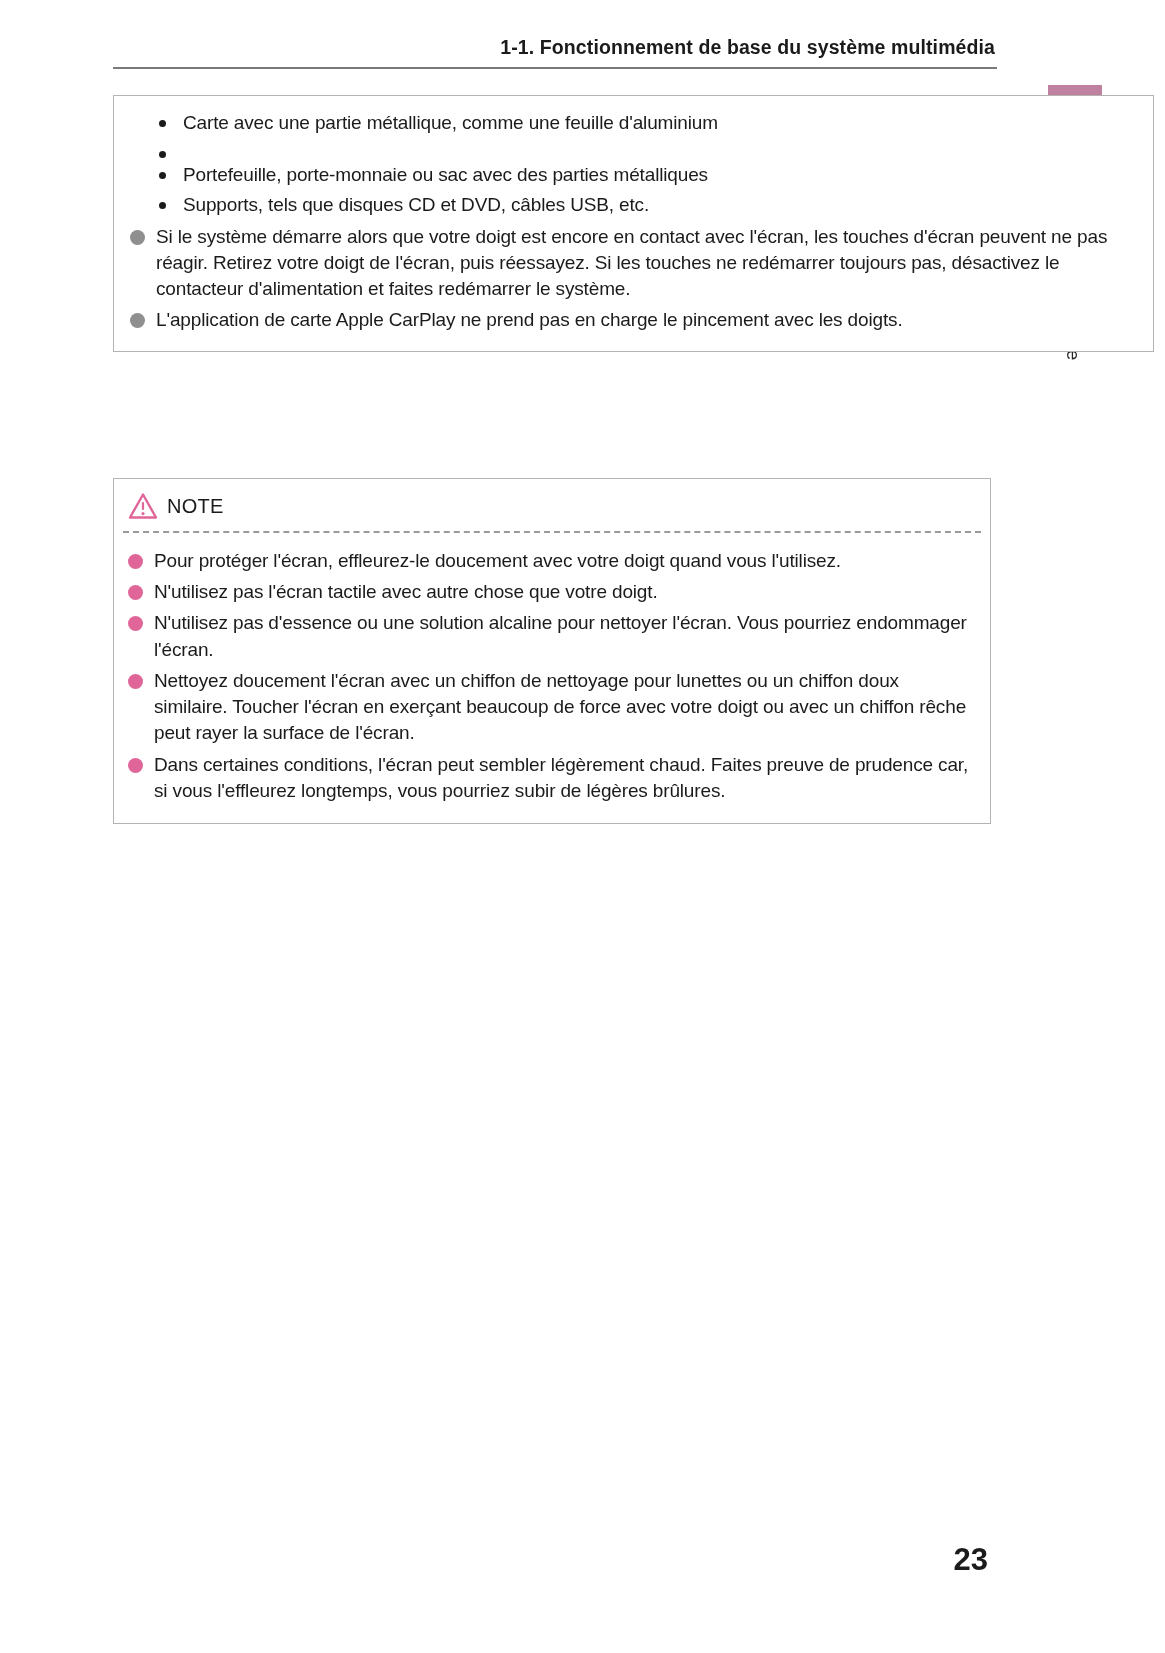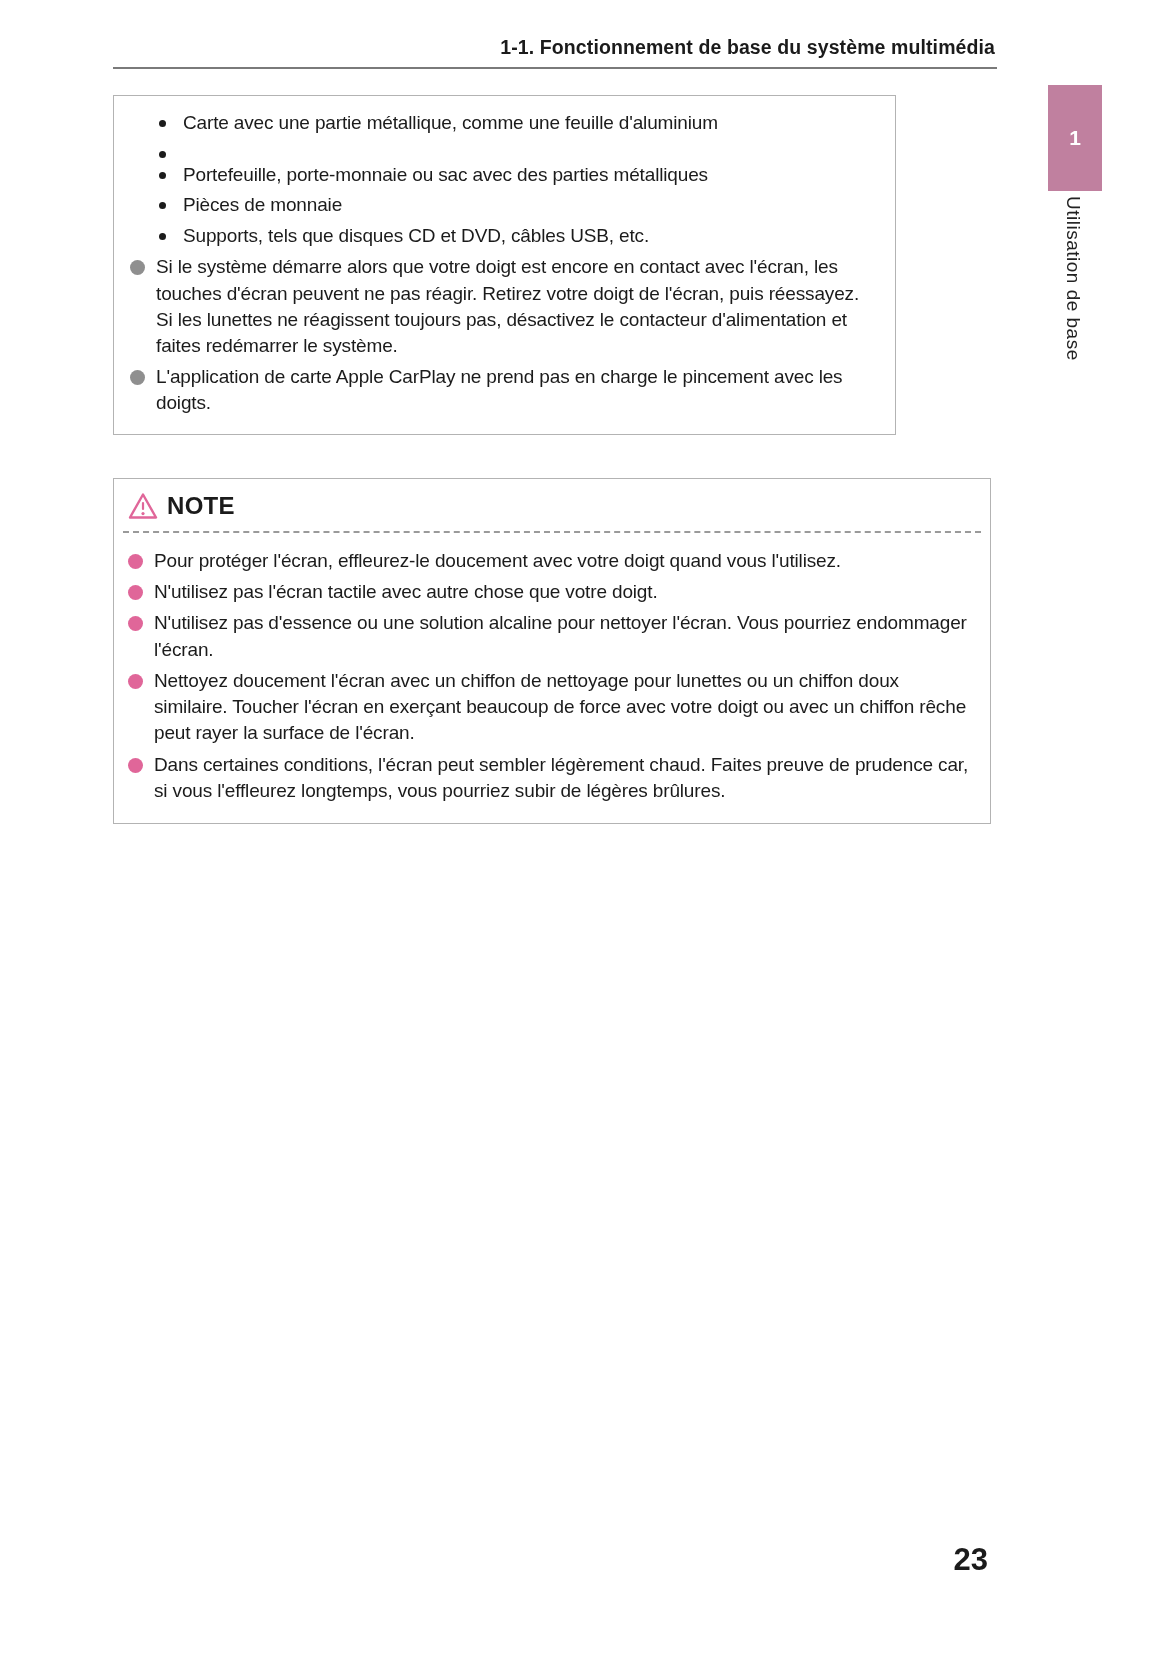--- a/index.html
+++ b/index.html
@@ -29,21 +29,21 @@
     display:flex; align-items:center; justify-content:center;
   }
   .chapter-label {
     position:absolute; left:1062px; top:196px;
     writing-mode:vertical-rl;
     font-size:19px; color:#222222; letter-spacing:0.5px;
   }
 
   
   .info-box {
-    position:absolute; left:113px; top:95px; width:783px;
+    position:absolute; left:113px; top:95px; width:1041px;
     border:1px solid #b3b3b3; background:#fff;
     padding:10px 16px 12px 16px;
   }
   .note-box {
     position:absolute; left:113px; top:478px; width:878px;
     border:1px solid #b3b3b3; background:#fff;
   }
 
   ul { list-style:none; }
 
@@ -62,21 +62,21 @@
   }
   .circle {
     flex:0 0 auto; width:15px; height:15px; border-radius:50%;
     margin:6px 11px 0 0;
   }
   .circle.gray { background:var(--bullet-gray, #8f8f8f); }
   .circle.pink { background:var(--accent-pink, #e06699); }
 
   .note-header { display:flex; align-items:center; padding:13px 14px 11px 14px; }
   .warn-icon { display:inline-flex; margin-right:9px; }
-  .note-title { font-size:24px; font-weight:bold; letter-spacing:0.3px; }
+  .note-title { font-size:20px; font-weight:normal; letter-spacing:0.3px; }
   .note-divider { border-top:2px dashed #9a9a9a; margin:0 9px; }
   .note-body { padding:10px 14px 14px 14px; }
 
   .page-number {
     position:absolute; top:1530px; right:177px;
     font-size:31px; font-weight:bold;margin-top:12px;
   }
 </style>
 </head>
 <body>
@@ -101,35 +101,31 @@
 
         <li class="dot-item">
           <span class="dot"></span>
         </li>
 
         <li class="dot-item">
           <span class="dot"></span>
           <span>Portefeuille, porte-monnaie ou sac avec des parties métalliques</span>
         </li>
 
-        <li class="dot-item">
-          <span class="dot"></span>
-          <span>Pièces de monnaie</span>
-        </li>
 
         <li class="dot-item">
           <span class="dot"></span>
           <span>Supports, tels que disques CD et DVD, câbles USB, etc.</span>
         </li>
       </ul>
     <ul class="circle-list">
 
         <li class="circle-item">
           <span class="circle gray"></span>
-          <span>Si le système démarre alors que votre doigt est encore en contact avec l'écran, les touches d'écran peuvent ne pas réagir. Retirez votre doigt de l'écran, puis réessayez. Si les lunettes ne réagissent toujours pas, désactivez le contacteur d'alimentation et faites redémarrer le système.</span>
+          <span>Si le système démarre alors que votre doigt est encore en contact avec l'écran, les touches d'écran peuvent ne pas réagir. Retirez votre doigt de l'écran, puis réessayez. Si les touches ne redémarrer toujours pas, désactivez le contacteur d'alimentation et faites redémarrer le système.</span>
         </li>
 
         <li class="circle-item">
           <span class="circle gray"></span>
           <span>L'application de carte Apple CarPlay ne prend pas en charge le pincement avec les doigts.</span>
         </li>
       </ul>
   </section>
 
   <section class="note-box">

